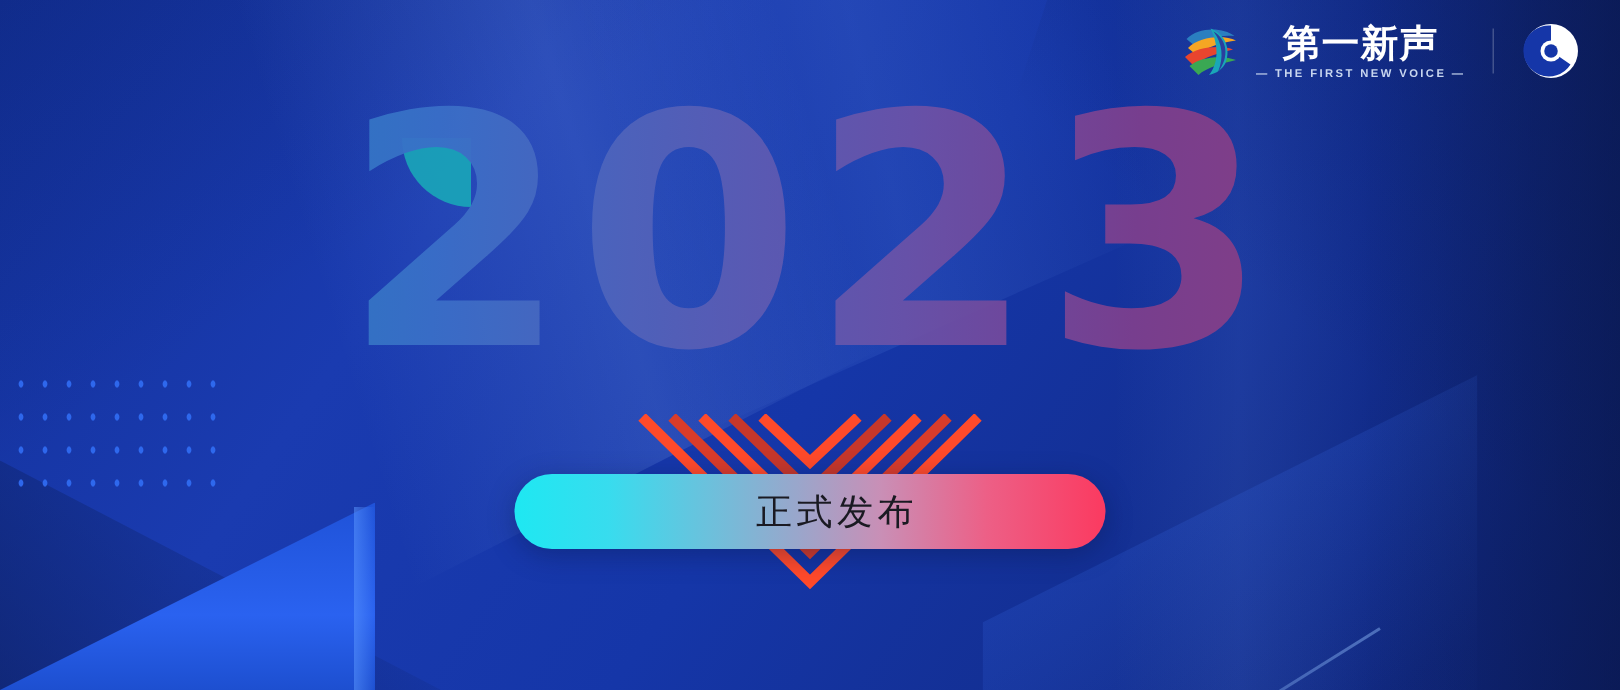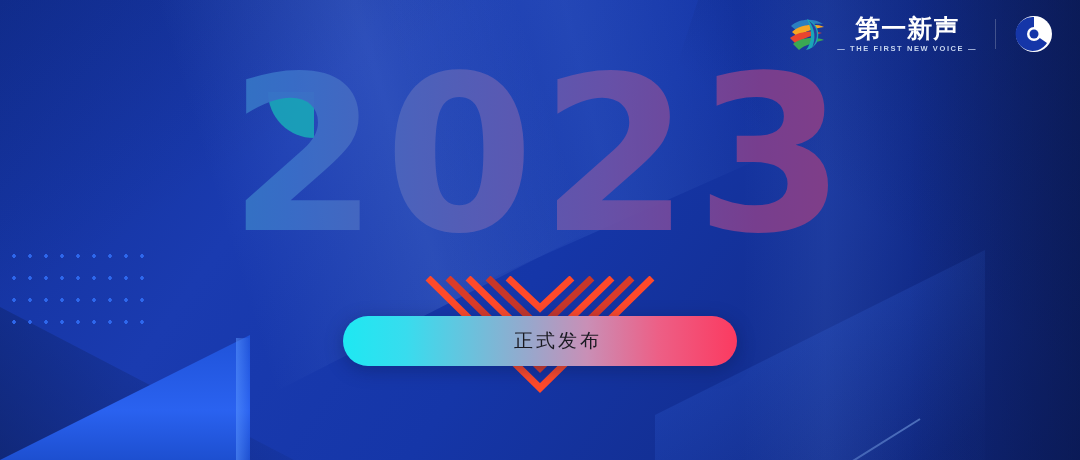--- a/index.html
+++ b/index.html
@@ -227,21 +227,21 @@
       #c98fb6 62%,
       #ed5f86 80%,
       #fb3a60 100%);
     display: flex;
     align-items: center;
     justify-content: center;
     box-shadow: 0 4px 18px rgba(8,20,66,0.35);
   }
   .pill-label {
     font-family: "DejaVu Sans", "Liberation Sans", sans-serif;
-    font-size: 19px;
+    font-size: 24px;
     font-weight: 500;
     color: #1a1a22;
     letter-spacing: 3px;
     margin-left: 36px;
   }
 
   
   .logo-bar {
     position: absolute;
     right: 26px;

